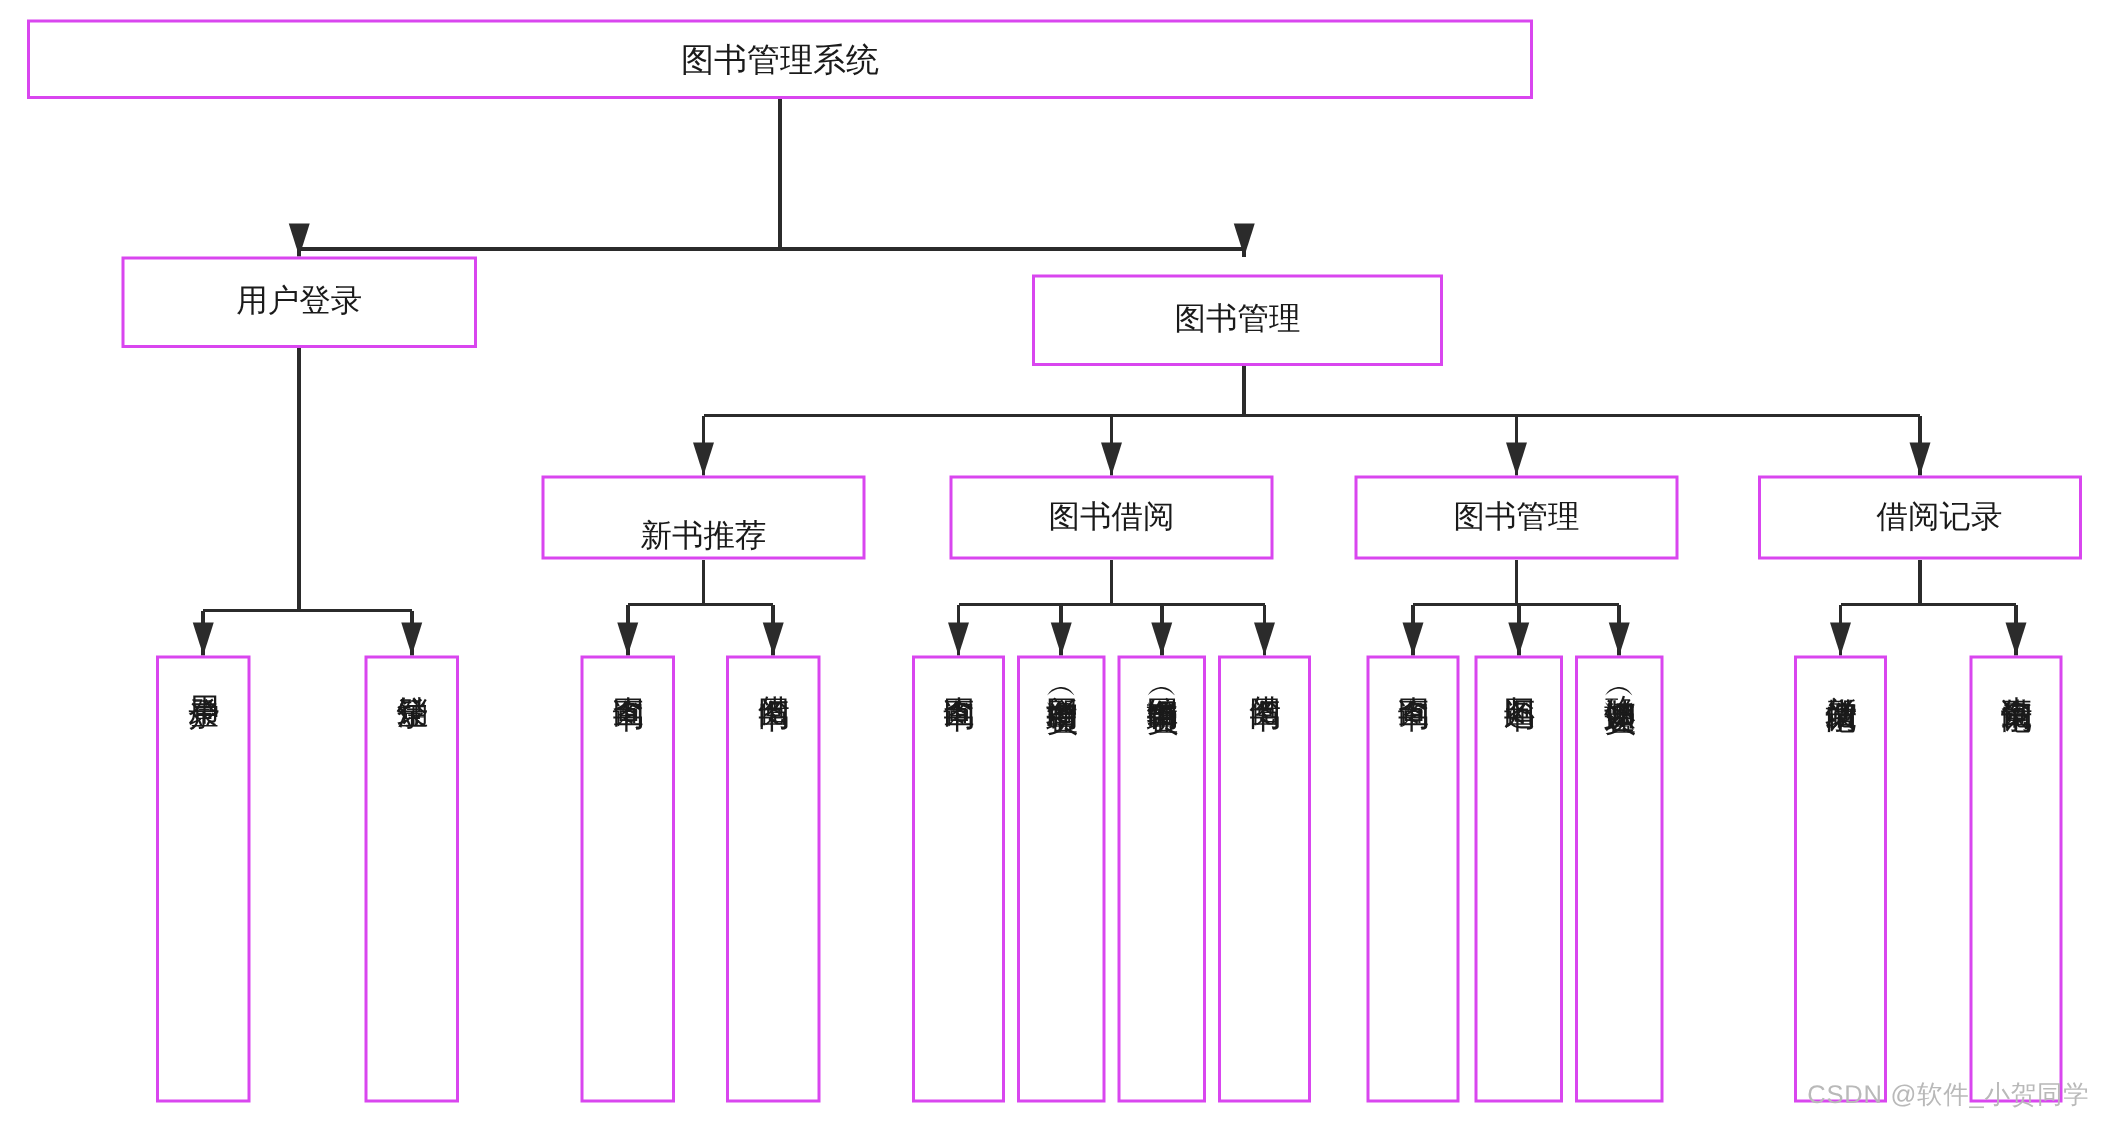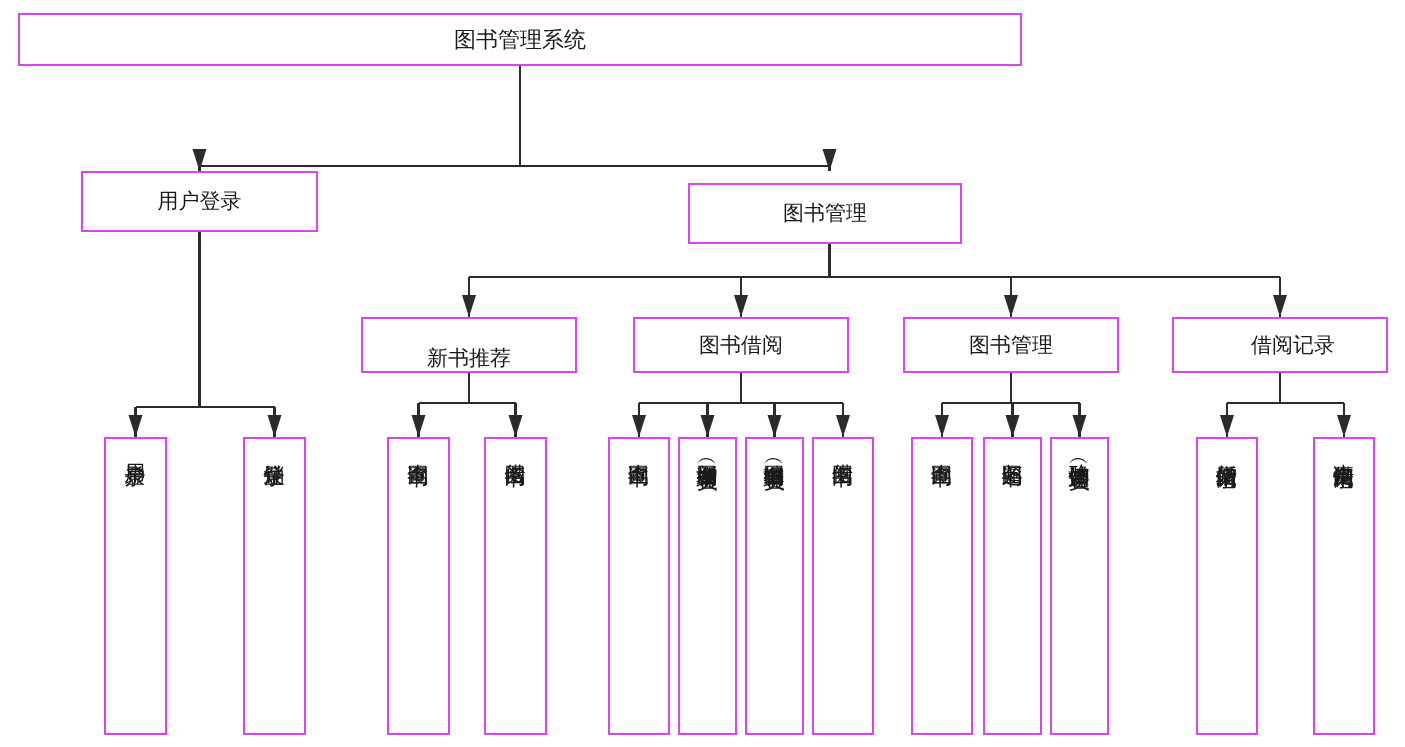--- a/index.html
+++ b/index.html
@@ -181,13 +181,14 @@
       <div class="node vertical" style="left: 1050px; top: 437px; width: 59px; height: 298px;">
         <span class="node-label">确认归还（管理员）</span>
       </div>
       <div class="node vertical" style="left: 1196px; top: 437px; width: 62px; height: 298px;">
         <span class="node-label">新增借阅记录</span>
       </div>
       <div class="node vertical" style="left: 1313px; top: 437px; width: 62px; height: 298px;">
         <span class="node-label">查询借阅记录</span>
       </div>
     </div>
+  <div class="watermark">CSDN @软件_小贺同学</div>
 </div>
 
 </body></html>

